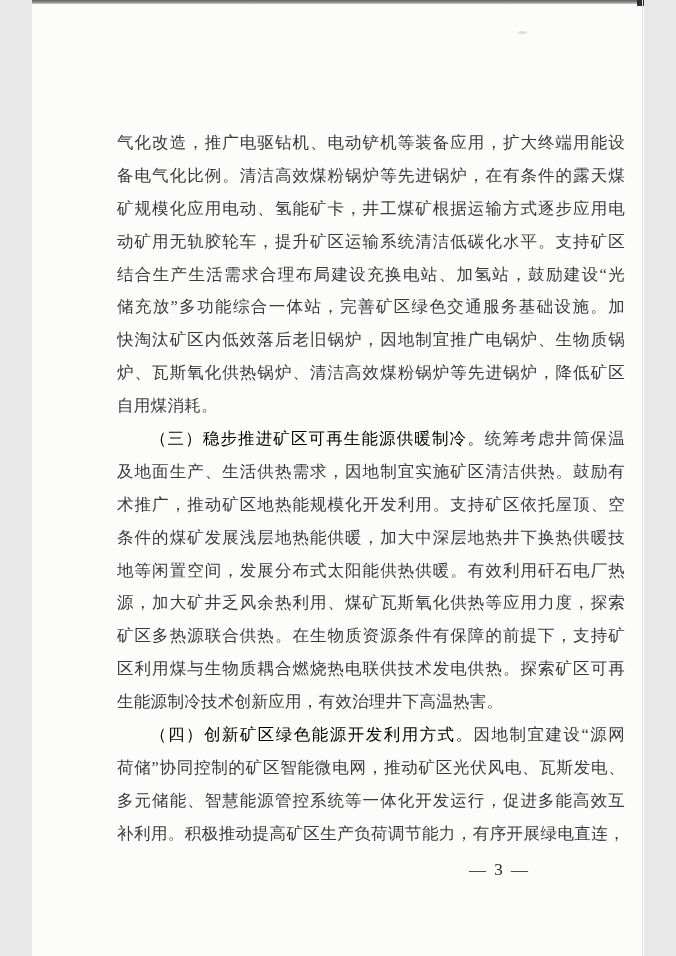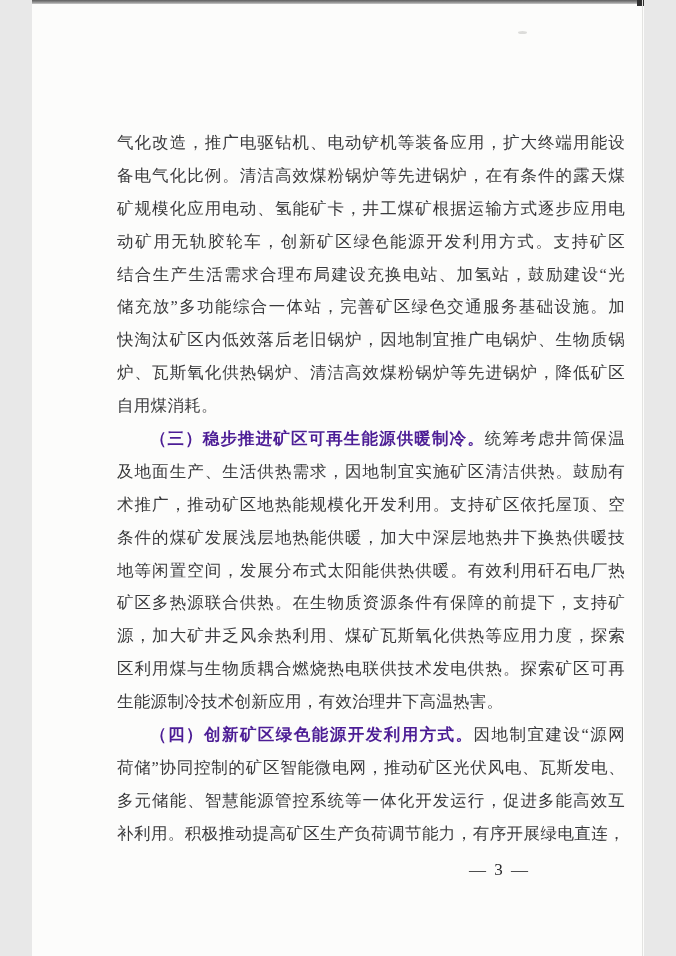--- a/index.html
+++ b/index.html
@@ -60,22 +60,22 @@
     white-space: normal;
   }
   .line.para-end {
     text-align: center;
     text-align-last: left;
   }
   .line.indent {
     text-indent: 2em;
   }
   .line .bold {
-    font-weight: bold;
-    color: #4c1d95;
+    font-weight: normal;
+    color: #000000;
   }
   .page-number {
     position: absolute;
     top: 858px;
     right: 114px;
     font-size: 17px;
     line-height: 24px;
     color: #2c2c2e;
     letter-spacing: 2px;
   }
@@ -86,33 +86,33 @@
 <div class="page">
   <div class="scan-edge-top"></div>
   <div class="scan-corner"></div>
   <div class="scan-edge-right"></div>
   <div class="speck"></div>
 
   <div class="doc-body">
       <div class="line"><span>气化改造，推广电驱钻机、电动铲机等装备应用，扩大终端用能设</span></div>
       <div class="line"><span>备电气化比例。清洁高效煤粉锅炉等先进锅炉，在有条件的露天煤</span></div>
       <div class="line"><span>矿规模化应用电动、氢能矿卡，井工煤矿根据运输方式逐步应用电</span></div>
-      <div class="line"><span>动矿用无轨胶轮车，创新矿区绿色能源开发利用方式。支持矿区</span></div>
+      <div class="line"><span>动矿用无轨胶轮车，提升矿区运输系统清洁低碳化水平。支持矿区</span></div>
       <div class="line"><span>结合生产生活需求合理布局建设充换电站、加氢站，鼓励建设“光</span></div>
       <div class="line"><span>储充放”多功能综合一体站，完善矿区绿色交通服务基础设施。加</span></div>
       <div class="line"><span>快淘汰矿区内低效落后老旧锅炉，因地制宜推广电锅炉、生物质锅</span></div>
       <div class="line"><span>炉、瓦斯氧化供热锅炉、清洁高效煤粉锅炉等先进锅炉，降低矿区</span></div>
       <div class="line para-end"><span>自用煤消耗。</span></div>
       <div class="line indent"><span class="bold">（三）稳步推进矿区可再生能源供暖制冷。</span><span>统筹考虑井筒保温</span></div>
       <div class="line"><span>及地面生产、生活供热需求，因地制宜实施矿区清洁供热。鼓励有</span></div>
       <div class="line"><span>术推广，推动矿区地热能规模化开发利用。支持矿区依托屋顶、空</span></div>
       <div class="line"><span>条件的煤矿发展浅层地热能供暖，加大中深层地热井下换热供暖技</span></div>
       <div class="line"><span>地等闲置空间，发展分布式太阳能供热供暖。有效利用矸石电厂热</span></div>
+      <div class="line"><span>源，加大矿井乏风余热利用、煤矿瓦斯氧化供热等应用力度，探索</span></div>
       <div class="line"><span>矿区多热源联合供热。在生物质资源条件有保障的前提下，支持矿</span></div>
-      <div class="line"><span>源，加大矿井乏风余热利用、煤矿瓦斯氧化供热等应用力度，探索</span></div>
       <div class="line"><span>区利用煤与生物质耦合燃烧热电联供技术发电供热。探索矿区可再</span></div>
       <div class="line para-end"><span>生能源制冷技术创新应用，有效治理井下高温热害。</span></div>
       <div class="line indent"><span class="bold">（四）创新矿区绿色能源开发利用方式。</span><span>因地制宜建设“源网</span></div>
       <div class="line"><span>荷储”协同控制的矿区智能微电网，推动矿区光伏风电、瓦斯发电、</span></div>
       <div class="line"><span>多元储能、智慧能源管控系统等一体化开发运行，促进多能高效互</span></div>
       <div class="line"><span>补利用。积极推动提高矿区生产负荷调节能力，有序开展绿电直连，</span></div>
     </div>
 
   <div class="page-number">— 3 —</div>
 </div>

